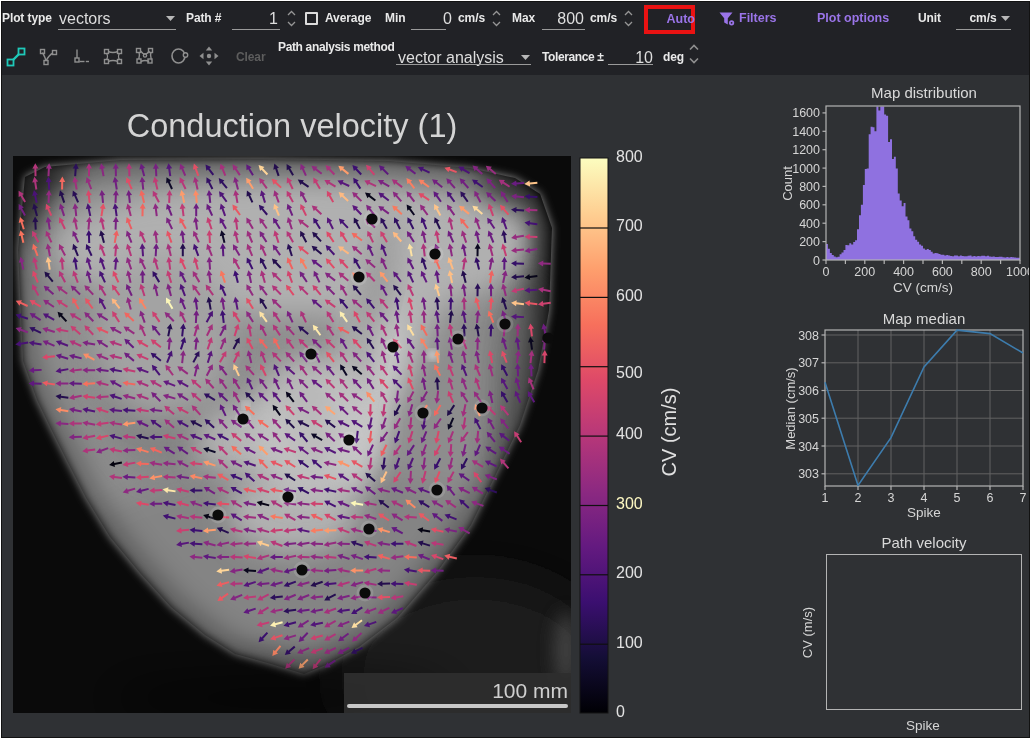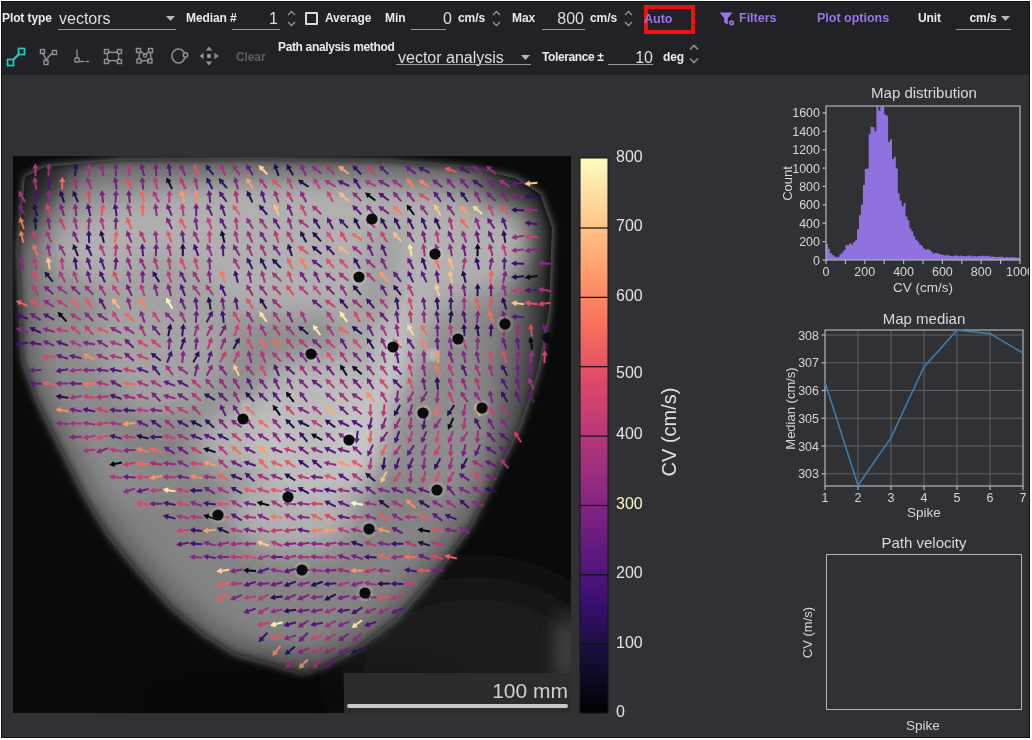--- a/index.html
+++ b/index.html
@@ -13,21 +13,21 @@
 .rot{transform:rotate(-90deg);transform-origin:center}
 </style></head><body>
 <div id="app">
 <div class="ab" style="left:0;top:0;width:1027px;height:73px;background:#212226"></div>
 <div class="ab lb" style="left:0;top:10px">Plot type</div>
     <div class="ab vl" style="left:57px;top:10px">vectors</div>
     <div class="ab ul" style="left:56px;top:27px;width:118px"></div>
     <svg class="ab" style="left:164px;top:14px" width="9" height="5">
       <path d="M0,0 L9,0 L4.5,5 Z" fill="#b8b8b8"></path>
     </svg>
-    <div class="ab lb" style="left:184px;top:10px">Median #</div>
+    <div class="ab lb" style="left:184px;top:10px">Path #</div>
     <div class="ab ul" style="left:230px;top:27px;width:48px"></div>
     <div class="ab vl" style="left:230px;top:10px;width:46px;text-align:right">1</div>
     <svg class="ab" style="left:284.5px;top:8px" width="9" height="17">
       <path d="M1,5 L4.5,1.5 L8,5" stroke="#969696" stroke-width="1.3" fill="none"></path>
       <path d="M1,12 L4.5,15.5 L8,12" stroke="#969696" stroke-width="1.3" fill="none"></path>
     </svg>
     <div class="ab" style="left:303px;top:10px;width:13px;height:13px;border:2px solid #dcdcdc;border-radius:1px"></div>
     <div class="ab lb" style="left:323px;top:10px">Average</div>
     <div class="ab lb" style="left:383px;top:10px">Min</div>
     <div class="ab ul" style="left:409px;top:27px;width:35px"></div>
@@ -39,21 +39,21 @@
     </svg>
     <div class="ab lb" style="left:510px;top:10px">Max</div>
     <div class="ab ul" style="left:540px;top:27px;width:43px"></div>
     <div class="ab vl" style="left:539px;top:10px;width:43px;text-align:right">800</div>
     <div class="ab lb" style="left:588px;top:10px">cm/s</div>
     <svg class="ab" style="left:621.5px;top:8px" width="9" height="17">
       <path d="M1,5 L4.5,1.5 L8,5" stroke="#969696" stroke-width="1.3" fill="none"></path>
       <path d="M1,12 L4.5,15.5 L8,12" stroke="#969696" stroke-width="1.3" fill="none"></path>
     </svg>
     <div class="ab" style="left:642px;top:3px;width:51px;height:29px;border:4px solid #ea1212"></div>
-    <div class="ab pp" style="left:642px;top:11px;width:51px;text-align:left">Auto</div>
+    <div class="ab pp" style="left:642px;top:11px;width:51px;text-align:right">Auto</div>
     <svg class="ab" style="left:717px;top:10px" width="17" height="15">
       <path d="M0.5,0.5 L13.5,0.5 L8.8,6.2 L8.8,12.5 L5.2,10.5 L5.2,6.2 Z" fill="#9a74e8"></path>
       <circle cx="12.6" cy="10.8" r="2.6" fill="#9a74e8"></circle>
       <circle cx="12.6" cy="10.8" r="0.9" fill="#212226"></circle>
     </svg>
     <div class="ab pp" style="left:737px;top:10px">Filters</div>
     <div class="ab pp" style="left:815px;top:10px">Plot options</div>
     <div class="ab lb" style="left:916px;top:10px">Unit</div>
     <div class="ab lb" style="left:960px;top:10px;width:42px;text-align:center">cm/s</div>
     <div class="ab ul" style="left:954px;top:27px;width:55px"></div>
@@ -118,20 +118,21 @@
       <path d="M0,0 L9,0 L4.5,5 Z" fill="#b8b8b8"></path>
     </svg>
     <div class="ab lb" style="left:540px;top:49px;letter-spacing:-0.4px">Tolerance ±</div>
     <div class="ab ul" style="left:606px;top:62px;width:45px"></div>
     <div class="ab vl" style="left:606px;top:49px;width:45px;text-align:right">10</div>
     <div class="ab lb" style="left:661px;top:49px">deg</div>
     <svg class="ab" style="left:687px;top:42px" width="10" height="20">
       <path d="M1,5.5 L5,1.5 L9,5.5" stroke="#8f8f8f" stroke-width="1.6" fill="none"></path>
       <path d="M1,14.5 L5,18.5 L9,14.5" stroke="#8f8f8f" stroke-width="1.6" fill="none"></path>
     </svg>
+    <div class="ab " style="left:11px;top:105px;width:558px;text-align:center;color:#d4d4d4;font-size:32.5px;line-height:38px">Conduction velocity (1)</div>
     <svg class="ab" style="left:11px;top:154px" width="558" height="557" viewBox="0 0 558 557">
       <defs>
         <path id="a" d="M-6.2,-1 L1.4,-1 L1.4,-3 L6.8,0 L1.4,3 L1.4,1 L-6.2,1 Z"></path>
         <filter id="b1" x="-30%" y="-30%" width="160%" height="160%">
           <feGaussianBlur stdDeviation="4.5"></feGaussianBlur>
         </filter>
         <filter id="b2" x="-60%" y="-60%" width="220%" height="220%">
           <feGaussianBlur stdDeviation="14"></feGaussianBlur>
         </filter>
         <filter id="b3" filterUnits="userSpaceOnUse" x="-80" y="-80" width="720" height="720">

